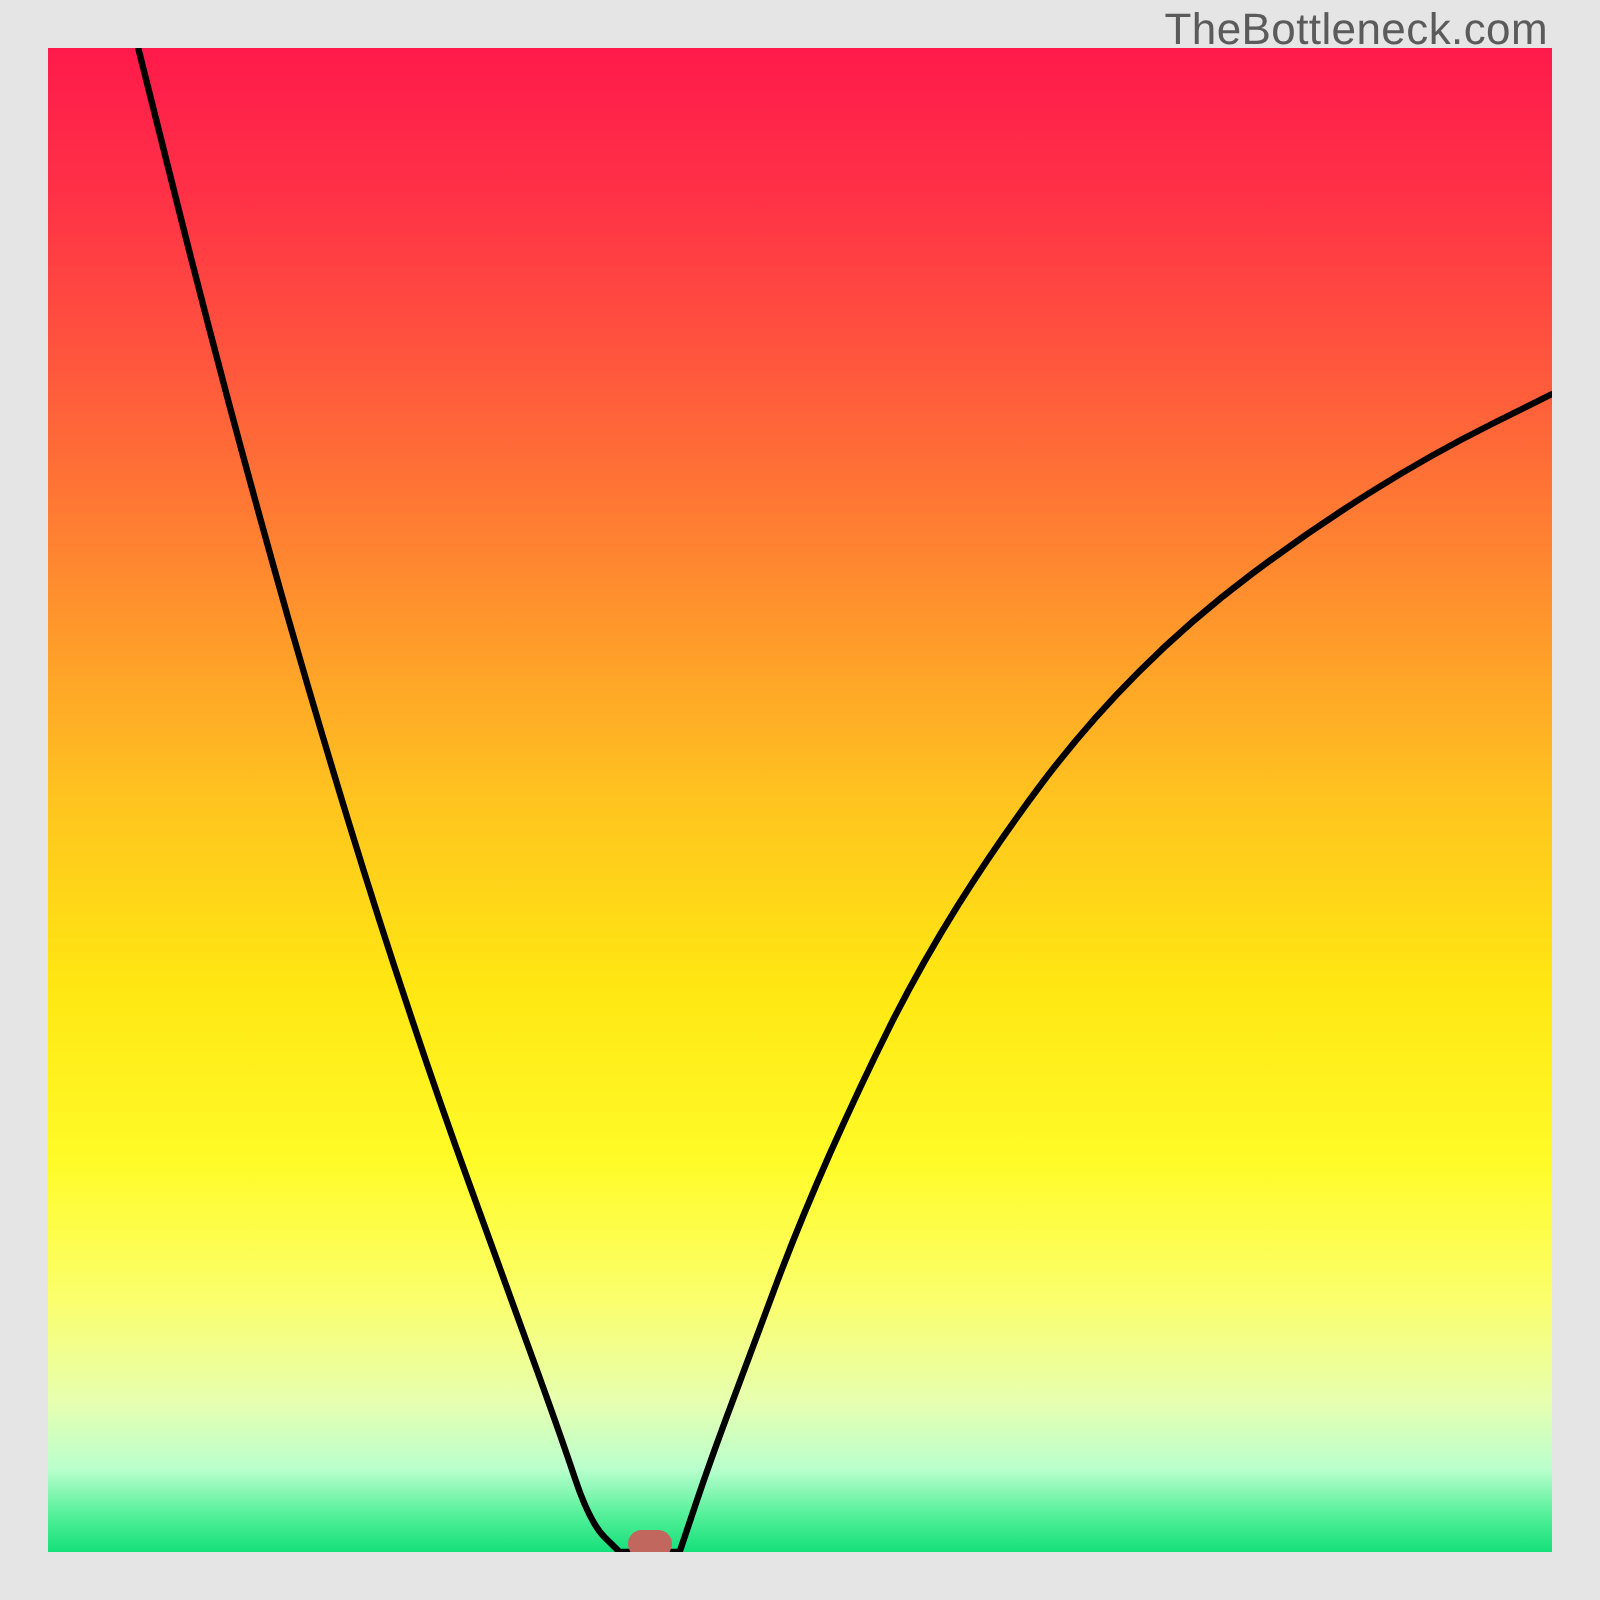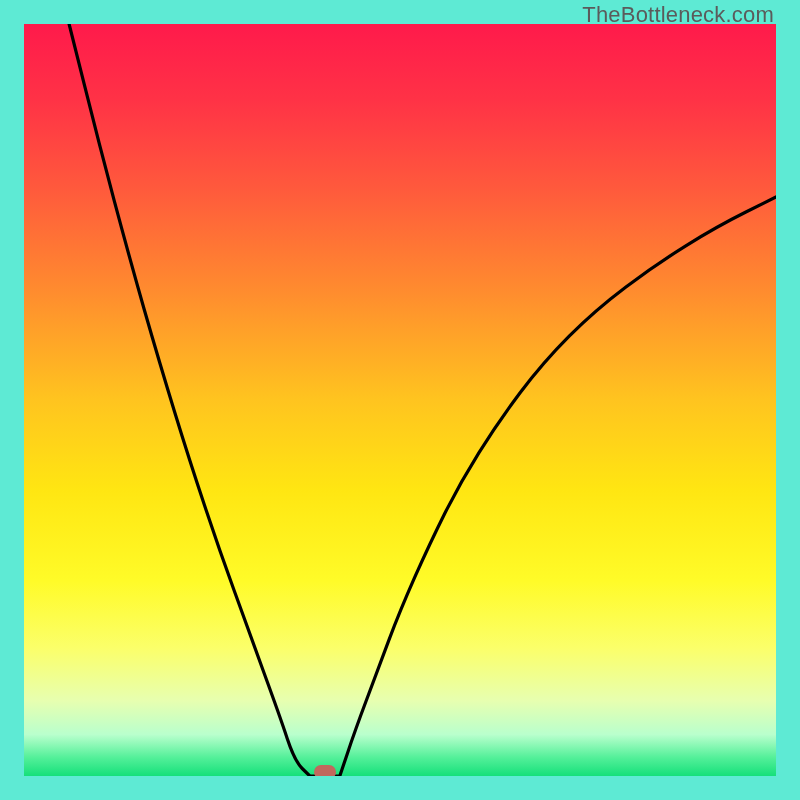--- a/index.html
+++ b/index.html
@@ -7,21 +7,21 @@
     padding: 0;
     width: 800px;
     height: 800px;
     overflow: hidden;
     background: #000;
     font-family: Arial, Helvetica, sans-serif;
   }
   .frame {
     position: absolute;
     inset: 0;
-    background: #5eead4;
+    background: #e5e5e5;
   }
   .plot {
     position: absolute;
     left: 24px;
     top: 24px;
     width: 752px;
     height: 752px;
     overflow: hidden;
   }
   .gradient {

